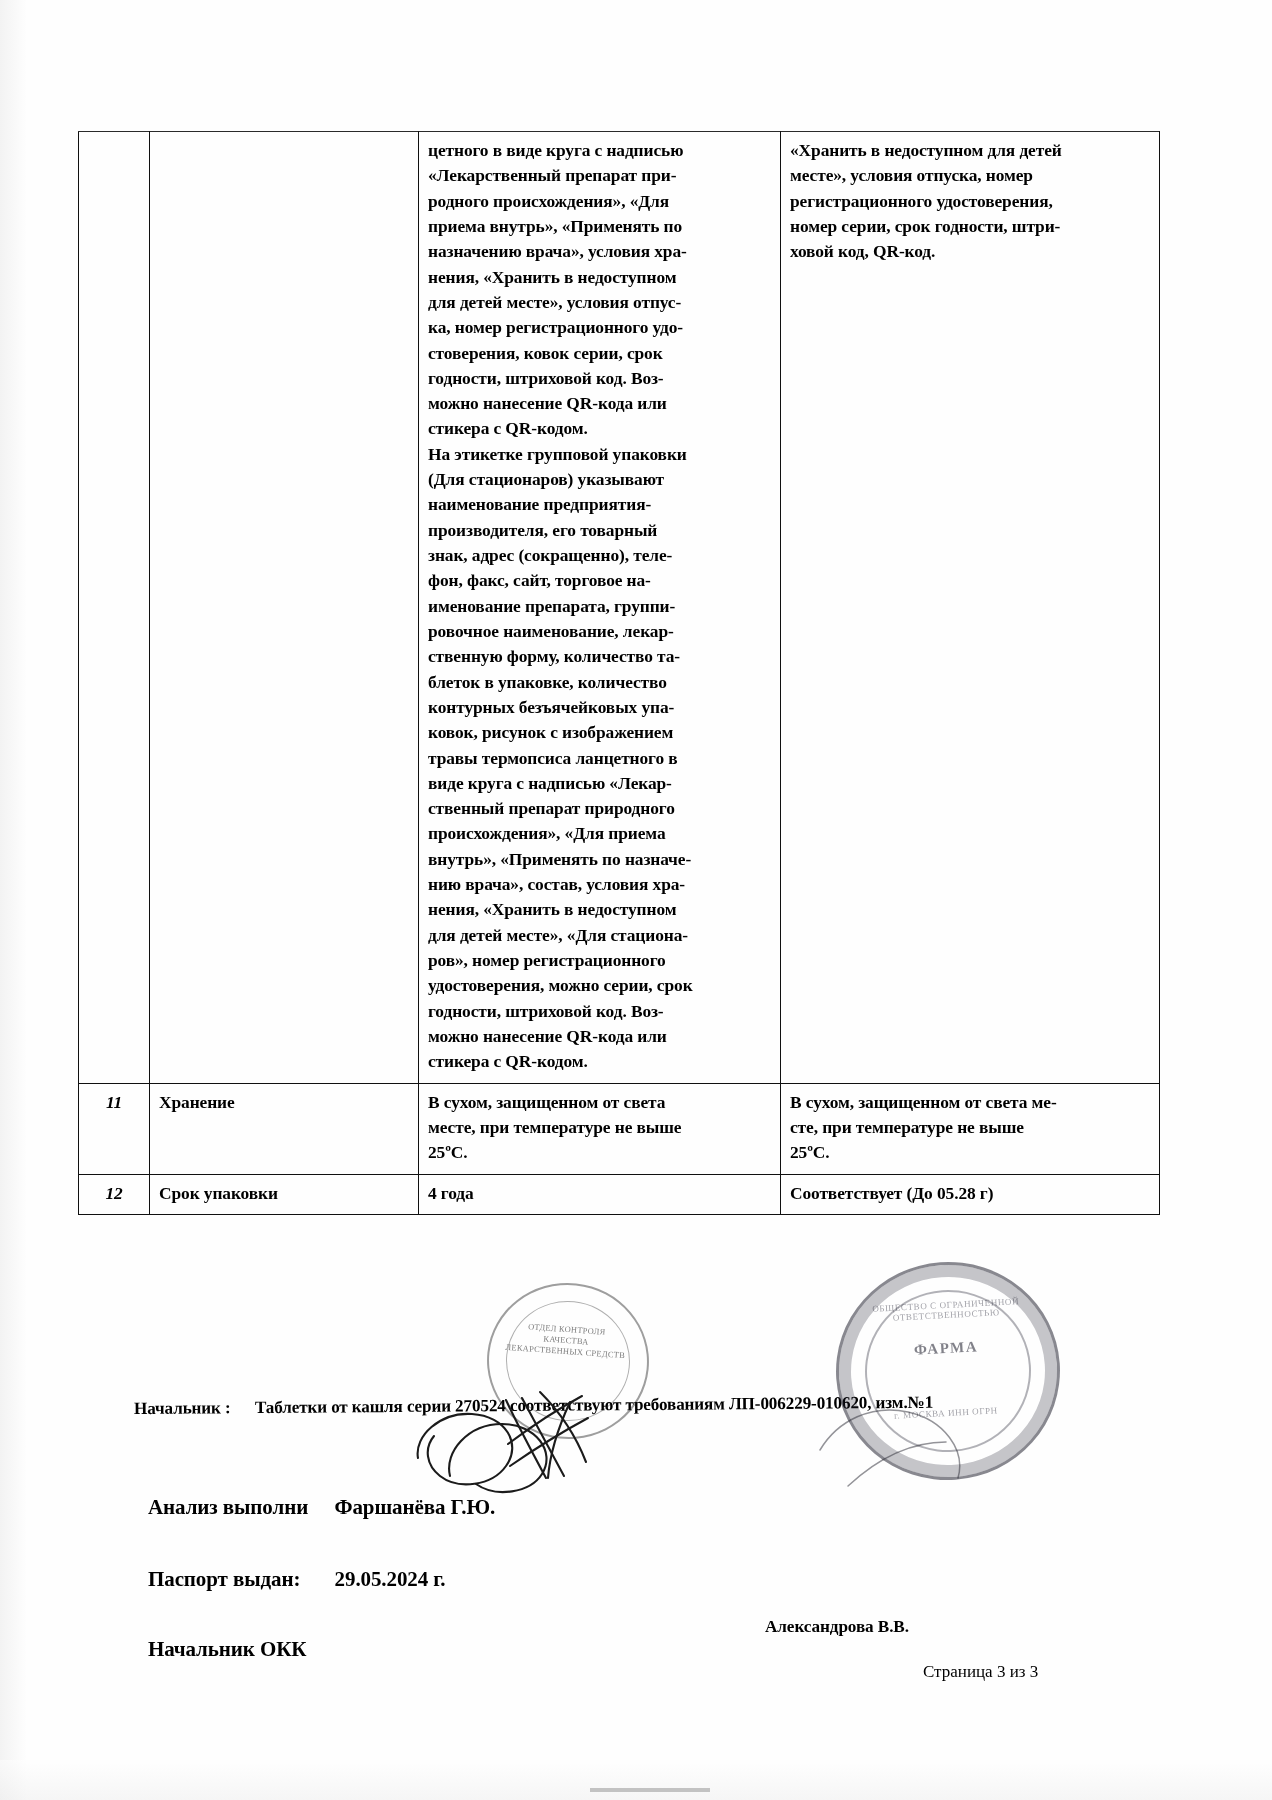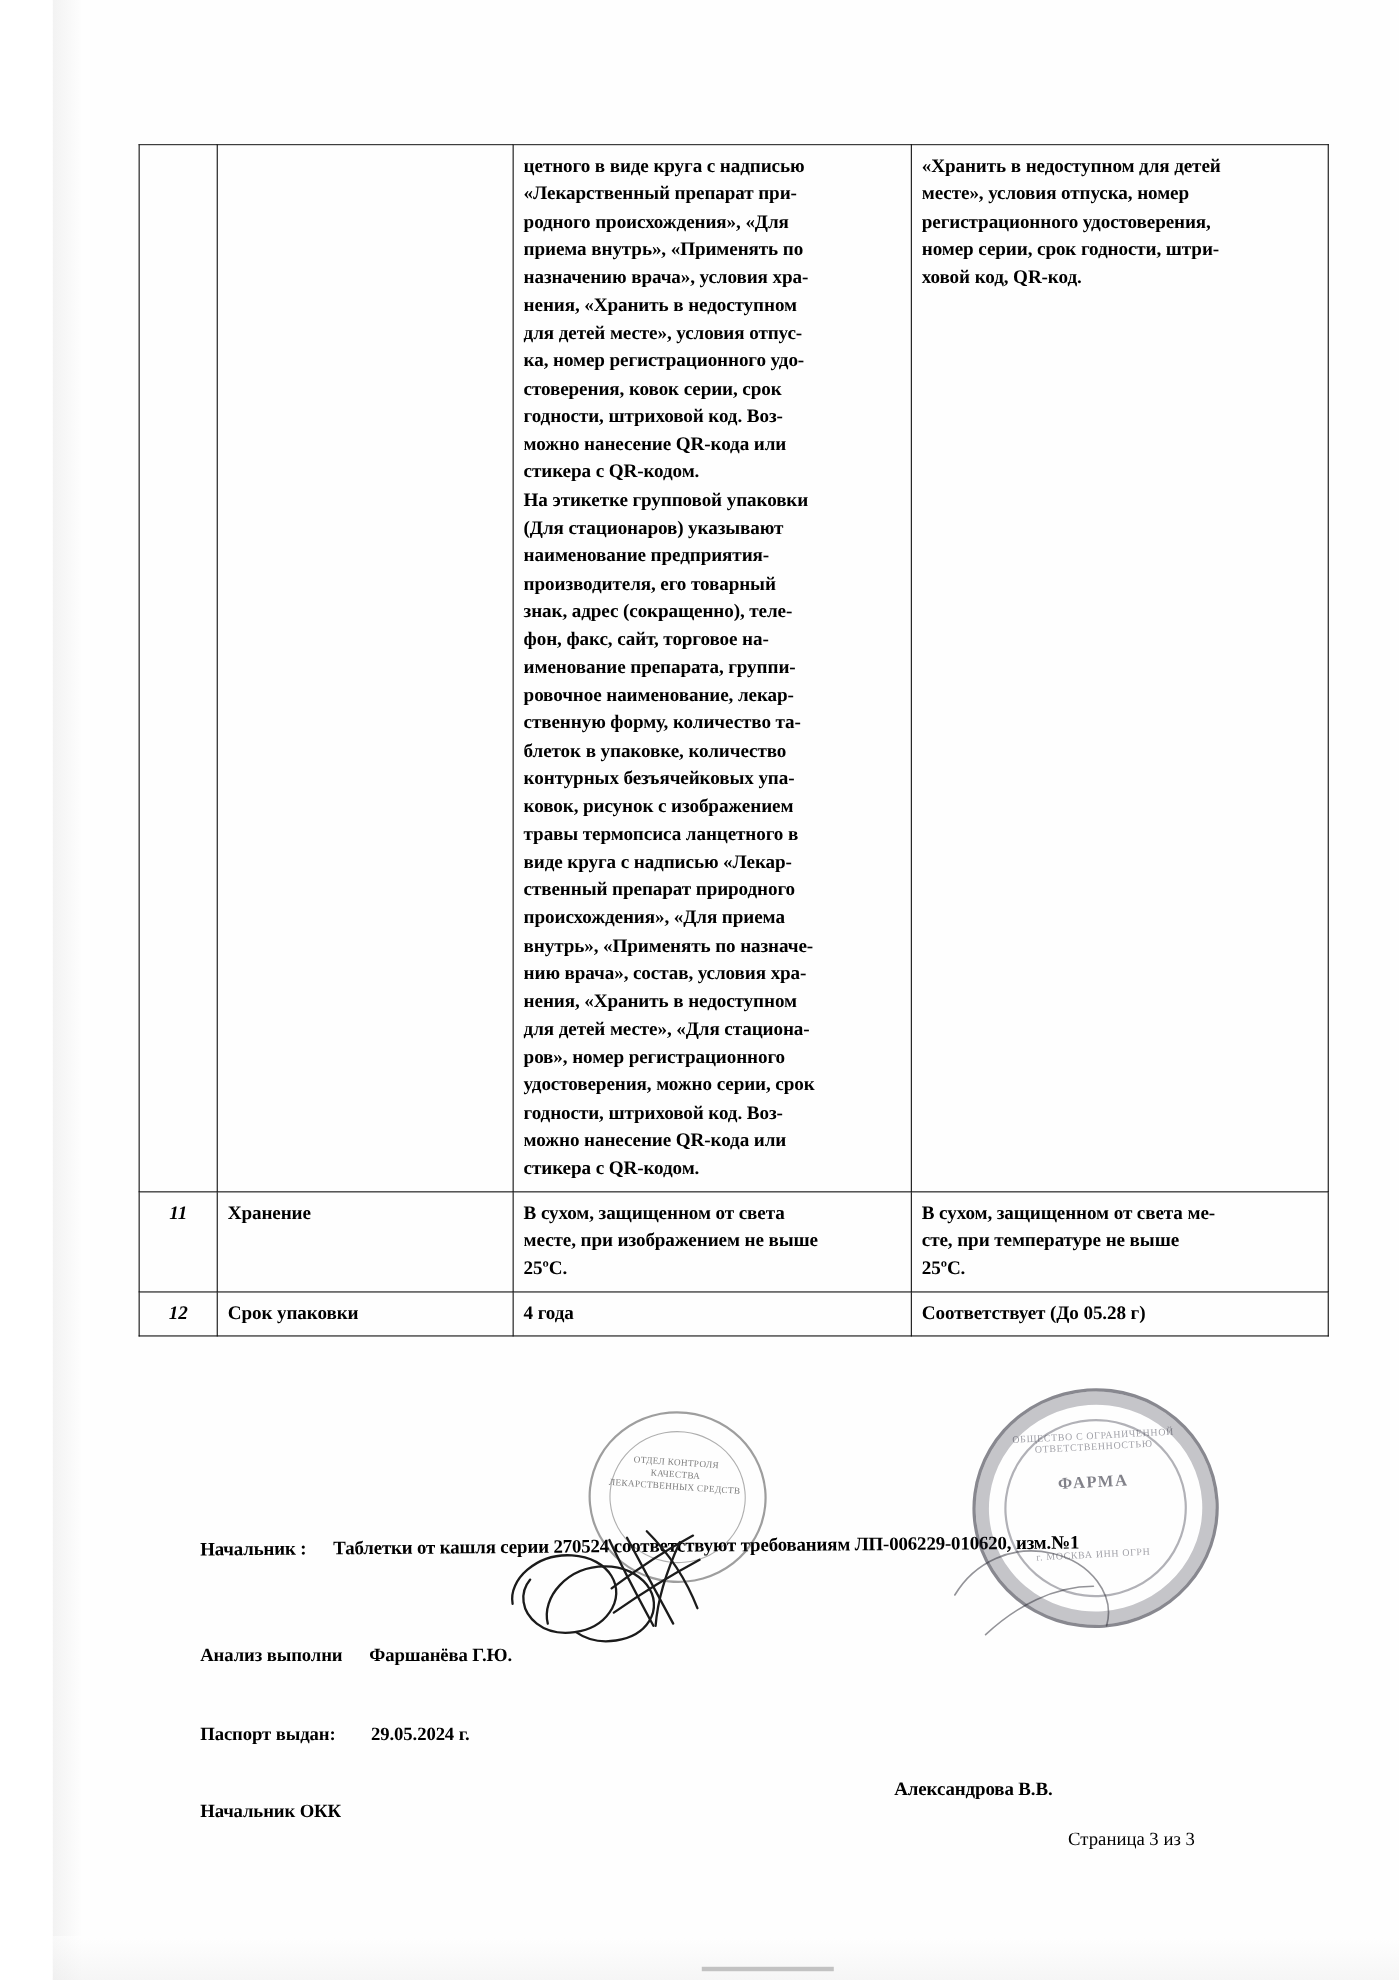--- a/index.html
+++ b/index.html
@@ -15,21 +15,20 @@
     font-family: "Liberation Serif", "DejaVu Serif", serif;
     color: #000000;
     overflow: hidden;
   }
 
   
   .page {
     position: absolute;
     inset: 0;
     background: #fefefe;
-    margin-left: 48px;
   }
 
   
   .scan-edge-left {
     position: absolute;
     left: 0; top: 0; width: 26px; height: 1800px;
     background: linear-gradient(to right, #e9e9e9 0%, #fdfdfd 100%);
     opacity: .55;
   }
   .scan-edge-bottom {
@@ -95,22 +94,22 @@
     font-weight: bold;
     line-height: 1.3;
     white-space: nowrap;
     letter-spacing: -0.15px;
     transform: rotate(-0.45deg);
     transform-origin: left center;
   }
 
   .sig-line {
     position: absolute;
-    left: 134px;
-    font-size: 17px;
+    left: 148px;
+    font-size: 21px;
     font-weight: bold;
     white-space: nowrap;
     letter-spacing: -0.1px;
   }
   .sig-analysis   { top: 1495px; }
   .sig-passport   { top: 1567px; }
   .sig-chief      { top: 1637px; }
 
   .sig-gap { display: inline-block; width: 16px; }
   .sig-gap-wide { display: inline-block; width: 24px; }
@@ -293,21 +292,21 @@
           <p>номер серии, срок годности, штри-</p>
           <p>ховой код, QR-код.</p>
         </td>
       </tr>
 
       <tr>
         <td class="col-num num-cell">11</td>
         <td class="col-name">Хранение</td>
         <td class="col-req cell-text">
           <p>В сухом, защищенном от света</p>
-          <p>месте, при изображением не выше</p>
+          <p>месте, при температуре не выше</p>
           <p>25ºC.</p>
         </td>
         <td class="col-res cell-text">
           <p>В сухом, защищенном от света ме-</p>
           <p>сте, при температуре не выше</p>
           <p>25ºC.</p>
         </td>
       </tr>
 
       <tr>

